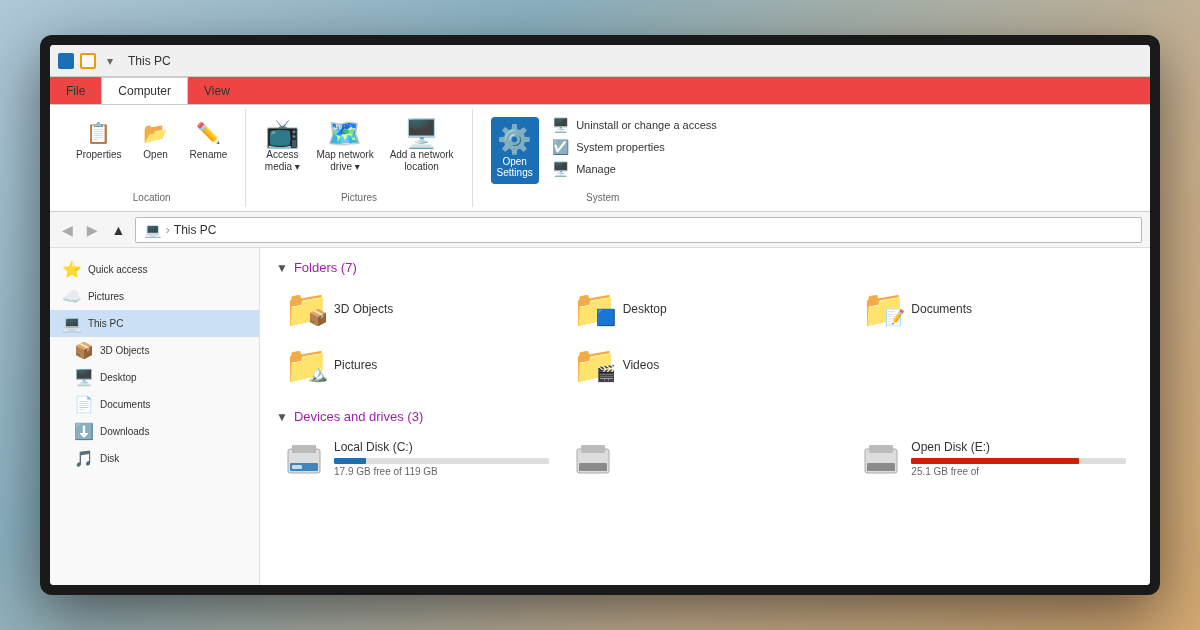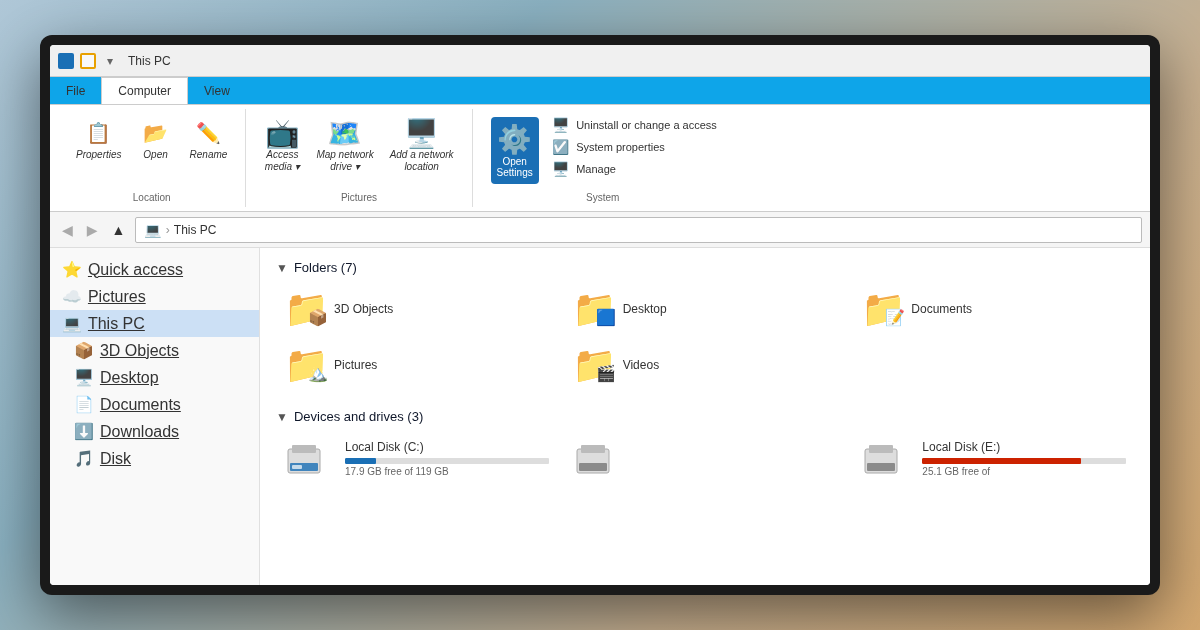--- a/index.html
+++ b/index.html
@@ -62,21 +62,21 @@
     }
     .title-bar-title {
       font-size: 12px;
       color: #333;
       margin-left: 4px;
     }
 
     
     .ribbon-tabs {
       display: flex;
-      background: #0ea5e9;
+      background: #ef4444;
       border-bottom: 1px solid #ccc;
       height: 28px;
       align-items: flex-start;
     }
     .ribbon-tab {
       padding: 4px 16px;
       font-size: 12px;
       cursor: pointer;
       height: 100%;
       display: flex;
@@ -131,21 +131,20 @@
     .ribbon-btn-icon {
       width: 32px; height: 32px;
       display: flex; align-items: center; justify-content: center;
       font-size: 20px;
     }
     .ribbon-btn-label {
       font-size: 10px;
       color: #333;
       text-align: center;
       line-height: 1.2;
-      font-style: italic;
     }
     .ribbon-settings {
       background: #1a6fb5;
       border-radius: 4px;
       padding: 6px;
       display: flex;
       flex-direction: column;
       align-items: center;
     }
     .ribbon-settings-icon {
@@ -232,21 +231,21 @@
       display: flex;
       align-items: center;
       padding: 4px 12px;
       cursor: pointer;
       font-size: 12px;
       color: #333;
       gap: 6px;
     }
     .sidebar-item.selected { background: #cce0f5; }
     .sidebar-icon { font-size: 16px; }
-    .sidebar-item-label { font-size: 16px; text-decoration: underline; }
+    .sidebar-item-label { font-size: 10px; }
 
     
     .content {
       flex: 1;
       padding: 12px 16px;
       overflow-y: auto;
       background: #fff;
     }
     .section-header {
       display: flex;
@@ -254,21 +253,21 @@
       gap: 6px;
       margin-bottom: 10px;
     }
     .section-toggle {
       font-size: 12px;
       color: #555;
       cursor: pointer;
     }
     .section-title {
       font-size: 13px;
-      color: #0f172a;
+      color: #a21caf;
       font-weight: 400;
     }
 
     
     .folder-grid {
       display: grid;
       grid-template-columns: repeat(3, 1fr);
       gap: 8px;
       margin-bottom: 20px;
     }
@@ -292,21 +291,21 @@
 
     
     .drives-grid {
       display: grid;
       grid-template-columns: repeat(3, 1fr);
       gap: 8px;
     }
     .drive-item {
       display: flex;
       align-items: center;
-      gap: 21px;
+      gap: 10px;
       padding: 6px 8px;
       cursor: pointer;
       border-radius: 2px;
     }
     .drive-icon-wrap {
       width: 40px;
       display: flex;
       align-items: center;
       justify-content: center;
     }
@@ -546,21 +545,21 @@
 
           <div class="drive-item">
             <div class="drive-icon-wrap">
               <svg width="40" height="36" viewBox="0 0 40 36">
                 <rect x="4" y="8" width="32" height="24" rx="2" fill="#ddd" stroke="#aaa" stroke-width="1"></rect>
                 <rect x="8" y="4" width="24" height="8" rx="1" fill="#bbb"></rect>
                 <rect x="6" y="22" width="28" height="8" rx="1" fill="#555" opacity="0.6"></rect>
               </svg>
             </div>
             <div class="drive-info">
-              <div class="drive-name">Local Disk (E:)</div>
+              <div class="drive-name">Open Disk (E:)</div>
               <div class="drive-bar-track">
                 <div class="drive-bar-fill" style="width:78%;background:#cc2200"></div>
               </div>
               <div class="drive-space">25.1 GB free of</div>
             </div>
           </div>
         </div>
 
       </div>
     </div>

